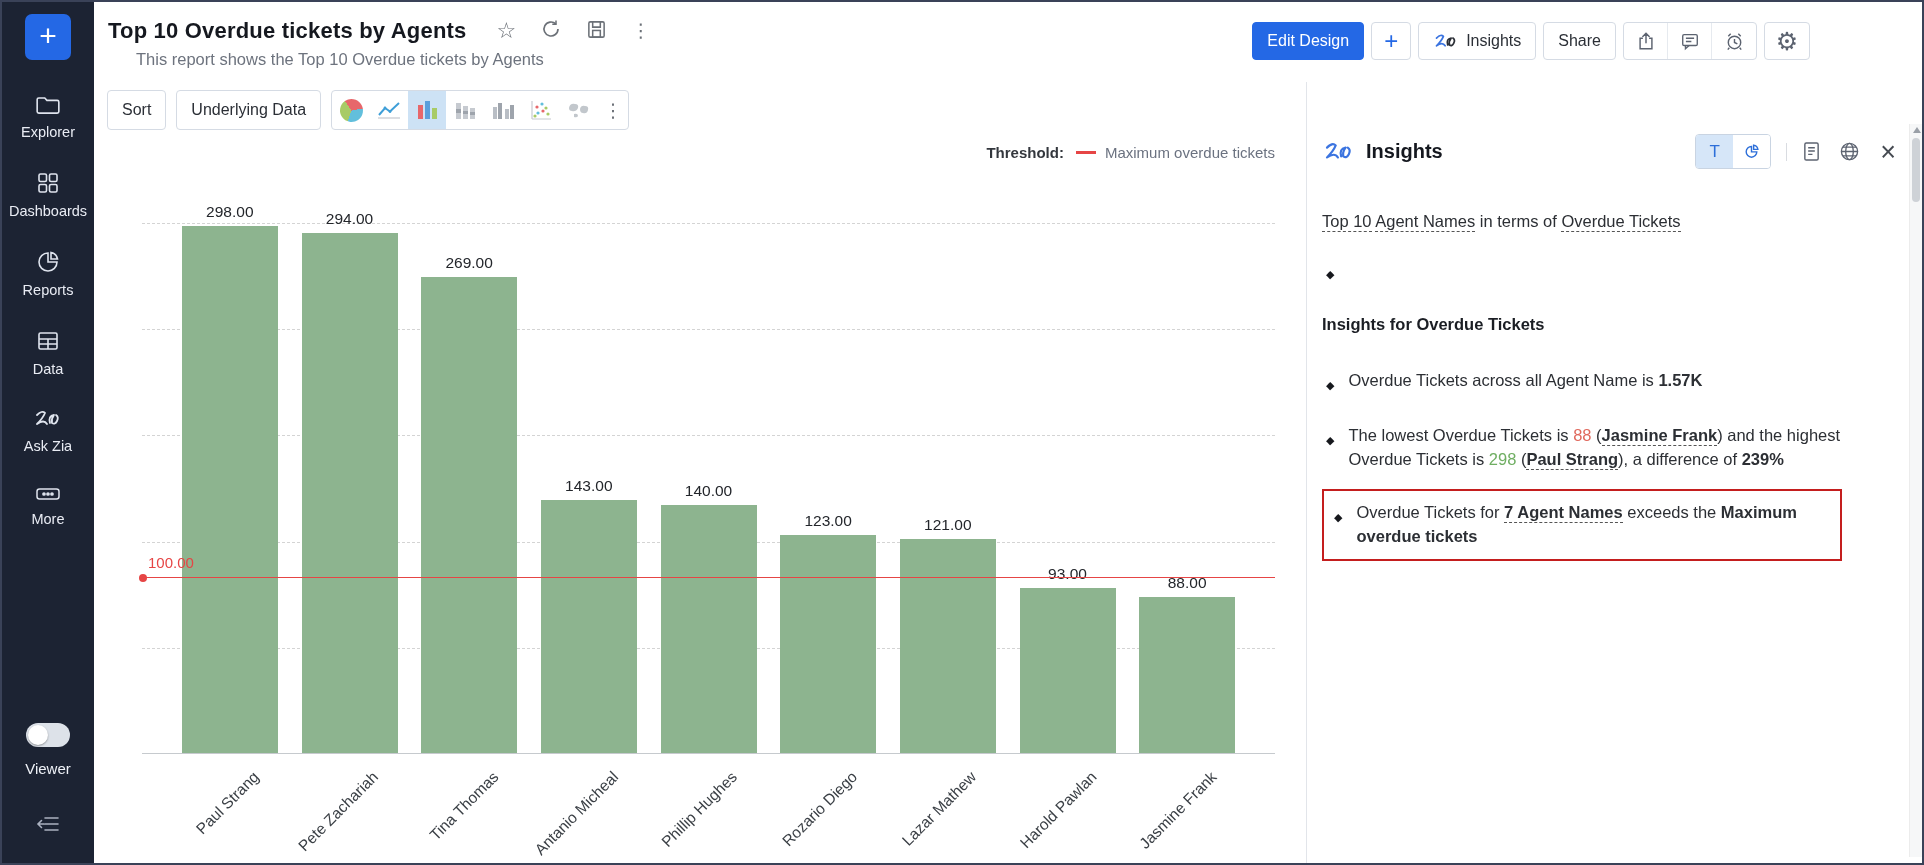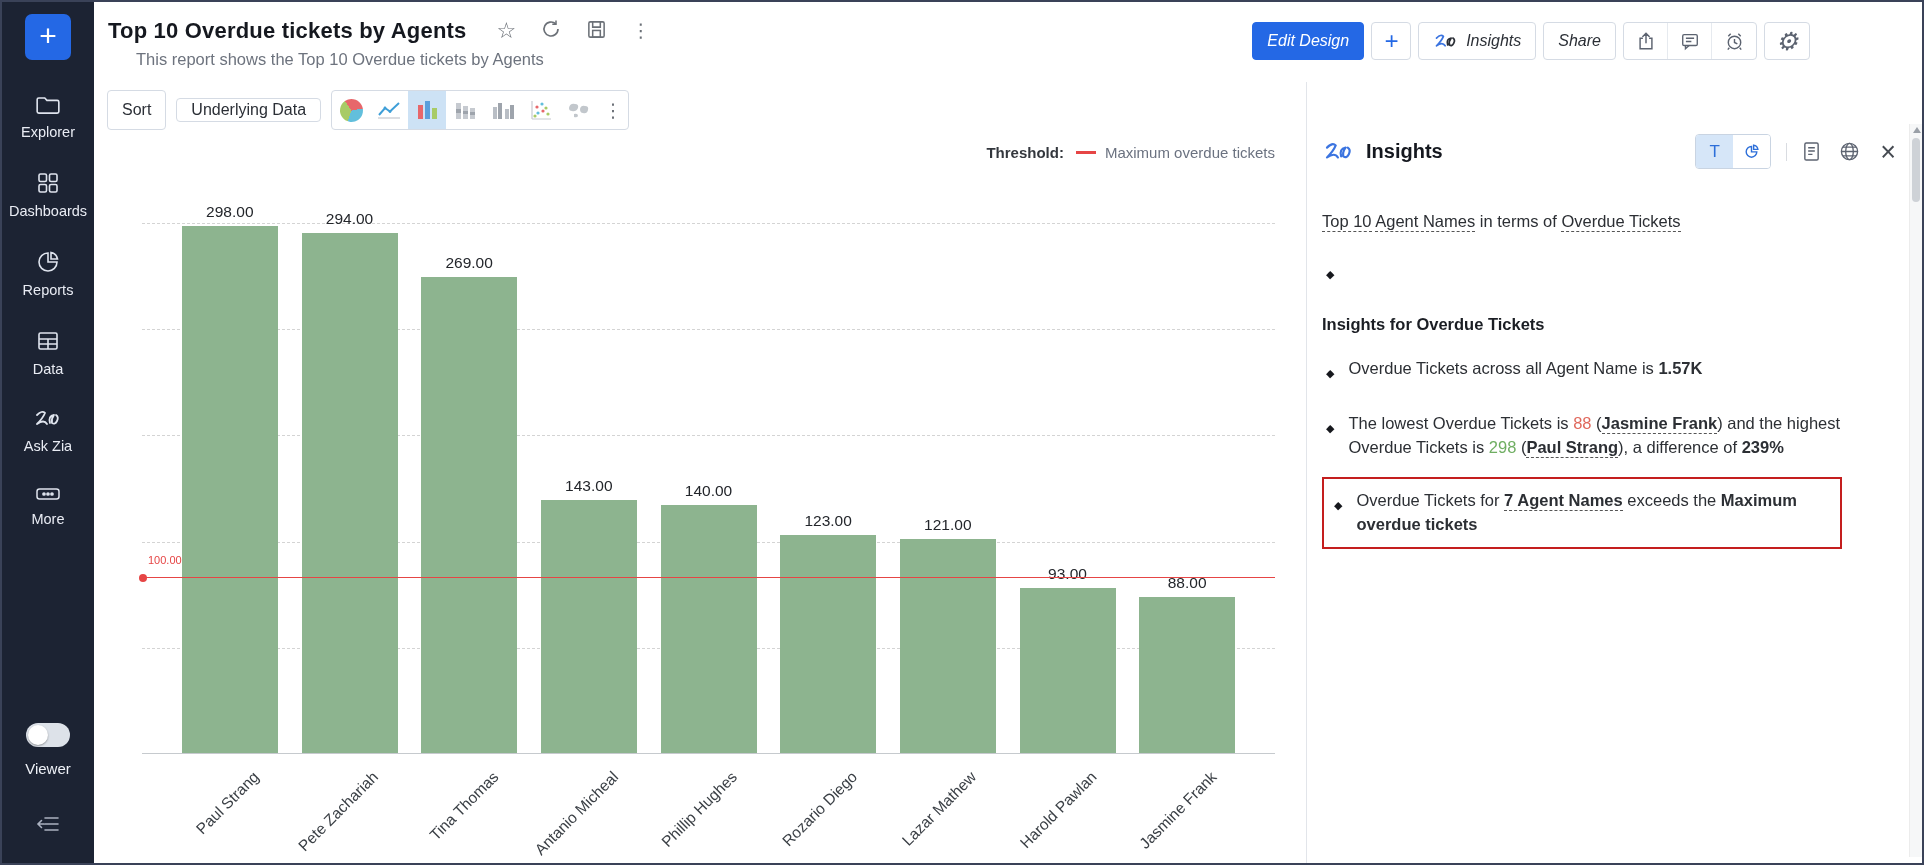--- a/index.html
+++ b/index.html
@@ -23,21 +23,21 @@
   
   .main { position:absolute; left:92px; top:0; right:0; bottom:0; background:#fff; }
 
   .header { position:relative; height:80px; }
   .title-row { display:flex; align-items:center; padding:16px 0 0 14px; }
   .report-title { font-size:22px; font-weight:bold; color:#15181f; letter-spacing:.2px; }
   .title-icons { display:flex; align-items:center; gap:24px; margin-left:30px; color:#6b7077; }
   .title-icons .uicon { font-size:22px; line-height:22px; cursor:pointer; }
   .report-subtitle { padding:6px 0 0 14px; font-size:16.5px; color:#6d737e;margin-left:28px; }
 
-  .header-actions { position:absolute; top:20px; right:112px; display:flex; align-items:center; gap:7px; height:38px;font-style:italic; }
+  .header-actions { position:absolute; top:20px; right:112px; display:flex; align-items:center; gap:7px; height:38px; }
   .btn { height:38px; border:1px solid #d5dbe4; border-radius:4px; background:#fff; display:flex; align-items:center; justify-content:center; padding:0 14px; font-size:16px; color:#2b2f36; cursor:pointer; white-space:nowrap; }
   .btn-primary { background:#2468e5; border-color:#2468e5; color:#fff; }
   .btn-plus { color:#2468e5; font-size:24px; padding:0 12px; font-weight:400; }
   .icon-group { display:flex; height:38px; border:1px solid #d5dbe4; border-radius:4px; overflow:hidden; }
   .icon-cell { width:44px; display:flex; align-items:center; justify-content:center; border-right:1px solid #e6eaef; cursor:pointer; color:#555; }
   .icon-cell:last-child { border-right:none; }
   .gear-box { width:46px; }
   .gear-glyph { font-size:25px; color:#5c6370; line-height:25px; }
 
   
@@ -59,38 +59,38 @@
   .legend-dash { display:inline-block; width:20px; height:3px; background:#e64545; margin:0 9px 0 12px; }
   .legend-name { color:#6b7280; }
 
   
   .plot { position:absolute; left:48px; top:141px; width:1133px; height:531px; border-bottom:1px solid #c6cace; }
   .gridline { position:absolute; left:0; right:0; border-top:1px dashed #d4d4d4; }
   .bar { position:absolute; bottom:0; width:96px; }
   .bar-value { position:absolute; width:120px; text-align:center; font-size:15.5px; color:#23262b; }
   .threshold-line { position:absolute; left:0; right:0; border-top:1.7px solid #e64545; }
   .threshold-dot { position:absolute; width:8px; height:8px; border-radius:50%; background:#e64545; }
-  .threshold-label { position:absolute; font-size:11px; color:#e64545; }
+  .threshold-label { position:absolute; font-size:15px; color:#e64545; }
   .x-label { position:absolute; white-space:nowrap; font-size:15.5px; color:#3b4046; transform:rotate(-45deg); transform-origin:100% 0; }
 
   
   .panel-header { display:flex; align-items:center; margin-top:52px; padding:0 26px 0 15px; }
   .panel-title { margin-left:10px; font-size:20px; font-weight:bold; color:#15181f; }
   .panel-spacer { flex:1; }
   .view-toggle { display:flex; border:1px solid #c9d4e2; border-radius:4px; overflow:hidden; }
   .vt-cell { width:37px; height:33px; display:flex; align-items:center; justify-content:center; cursor:pointer; background:#fff; }
   .vt-cell.selected { background:#d6e6f8; }
   .vt-t { color:#2d6fd9; font-size:17px; }
   .panel-divider { width:1px; height:18px; background:#d9dce1; margin:0 15px; }
   .ph-icon { display:flex; align-items:center; justify-content:center; cursor:pointer; margin-left:18px; color:#555; }
   .close-x { font-size:27px; color:#454a51; line-height:24px; margin-left:20px; cursor:pointer; font-weight:300; }
 
   .panel-body { margin-top:40px; padding:0 58px 0 15px; font-size:16.5px; color:#2c2f34; line-height:24px; }
   .headline { margin-bottom:24px; }
-  .section-heading { font-weight:bold; color:#1b1e24; margin-bottom:20px; }
+  .section-heading { font-weight:bold; color:#1b1e24; margin-bottom:32px; }
   .bullet { display:flex; margin-bottom:26px; }
   .bullet-marker { font-size:11px; color:#16181d; margin:5px 14px 0 4px; flex:none; }
   .red-box { border:2px solid #c41e1e; padding:9px 10px 11px 6px; margin-top:-8px; margin-right:22px; }
   .red-box .bullet { margin-bottom:0; }
 
   .seg-b { font-weight:bold; }
   .seg-d { border-bottom:1.5px dashed #555; padding-bottom:1px; }
   .seg-bd { font-weight:bold; border-bottom:1.5px dashed #555; padding-bottom:1px; }
   .seg-red { color:#e0685c; }
   .seg-green { color:#6fae62; }
@@ -245,21 +245,21 @@
           </div>
       </div>
     </div>
 
     <div class="content">
 
       <div class="chart-pane">
 
         <div class="toolbar">
           <div class="btn" style="height:40px;">Sort</div>
-          <div class="btn" style="height:24px;">Underlying Data</div>
+          <div class="btn" style="height:40px;">Underlying Data</div>
           <div class="tool-group">
             <div class="ct-cell">
                 <div class="pie-mini"></div>
               </div>
             <div class="ct-cell">
               <svg width="26" height="20" viewBox="0 0 26 20" fill="none">
                   <path d="M2 18 H24" stroke="#b9bec5" stroke-width="1.2"></path>
                   <path d="M3 15 L9 8 L14 11.5 L23 3" stroke="#3f9fd8" stroke-width="2" fill="none"></path>
                   <circle cx="9" cy="8" r="1.4" fill="#3f9fd8"></circle>
                   <circle cx="14" cy="11.5" r="1.4" fill="#3f9fd8"></circle>

